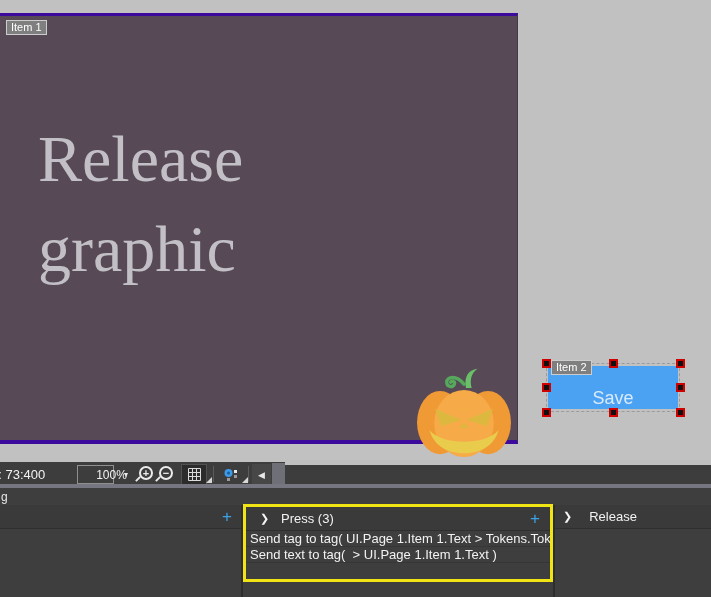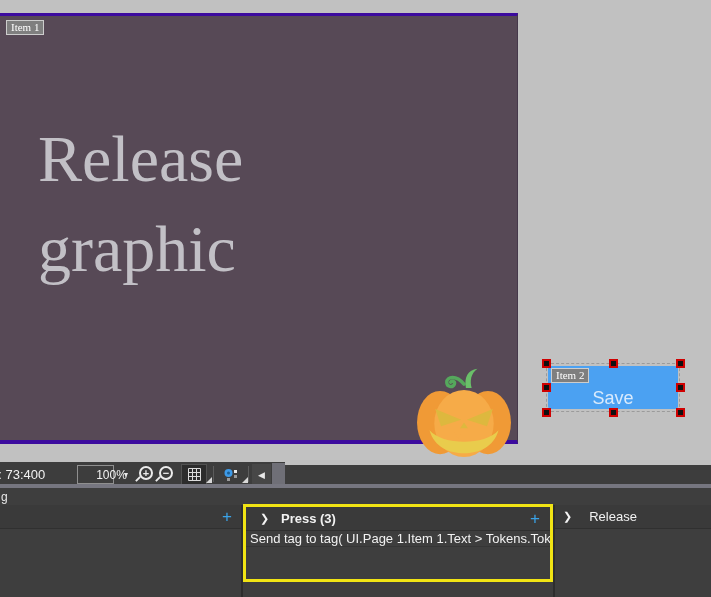--- a/index.html
+++ b/index.html
@@ -4,21 +4,21 @@
 <style>
   * { margin:0; padding:0; box-sizing:border-box; }
   body { font-family:"Liberation Sans", sans-serif; }
   .screen { position:relative; width:711px; height:597px; background:#c1c1c1; overflow:hidden; }
 
   
   .page-canvas { position:absolute; left:-3px; top:13px; width:521px; height:431px;
     background:#574956; border-top:3px solid #3c0b9e; border-bottom:4px solid #3c0b9e;
     border-right:1px solid #45384a; }
   .item-tag { position:absolute; background:#7f7f7f; border:1px solid #cdcdcd;
-    color:#ffffff; font-size:11px; line-height:13px; padding:0 4px; white-space:nowrap;font-family:Liberation Serif, serif; }
+    color:#ffffff; font-size:11px; line-height:13px; padding:0 4px; white-space:nowrap; }
   .ta-text { position:absolute; left:41px; top:98px; font-family:"Liberation Serif", serif;
     font-size:66px; line-height:90px; color:#c2c0c6; }
   .pumpkin { position:absolute; left:419px; top:349px; }
 
   
   .sel-outline { position:absolute; left:546px; top:363px; width:134px; height:49px;
     border:1px dashed #9b9b9b; }
   .save-btn { position:absolute; left:548px; top:366px; width:130px; height:43px;
     background:#4ba1f2; border-radius:3px; display:flex; align-items:flex-end; justify-content:center;
     color:#d9eafc; font-size:18px; }
@@ -55,21 +55,21 @@
     border-bottom:1px solid #303030; }
   .v-sep { position:absolute; top:17px; bottom:0; width:2px; background:#2d2d2d; }
   .plus-btn { color:#3aa3e8; font-size:17px; line-height:17px; }
   .chevron { color:#f5f5f5; font-size:11px; }
   .left-add { position:absolute; left:222px; top:20px; }
   .release-header { position:absolute; left:563px; top:21px; display:flex; gap:17px; align-items:center; }
   .press-box { position:absolute; left:243px; top:16px; width:310px; height:78px;
     border:3px solid #f1e414; }
   .press-header { position:relative; height:24px; background:#3a3a3a; border-bottom:1px solid #2f2f2f; }
   .press-header .chevron { position:absolute; left:14px; top:5px; }
-  .press-title { position:absolute; left:35px; top:4px;font-weight:bold; }
+  .press-title { position:absolute; left:35px; top:4px; }
   .press-add { position:absolute; right:10px; top:3px; }
   .action-row { height:16px; line-height:16px; padding-left:4px; white-space:pre;
     border-bottom:1px solid #363636; overflow:hidden; }
 </style>
 </head>
 <body>
 
 <div class="screen">
 
   <div class="page-canvas">
@@ -97,21 +97,21 @@
     <span>Save</span>
   </div>
   <div class="handle" style="left:542px; top:359px;"></div>
   <div class="handle" style="left:609px; top:359px;"></div>
   <div class="handle" style="left:676px; top:359px;"></div>
   <div class="handle" style="left:542px; top:383px;"></div>
   <div class="handle" style="left:676px; top:383px;"></div>
   <div class="handle" style="left:542px; top:408px;"></div>
   <div class="handle" style="left:609px; top:408px;"></div>
   <div class="handle" style="left:676px; top:408px;"></div>
-  <div class="item-tag" style="left:551px; top:368px;">Item 2</div>
+  <div class="item-tag" style="left:551px; top:360px;">Item 2</div>
 
   <div class="toolbar">
     <div class="toolbar-step"></div>
     <div class="status-text">r: 73:400</div>
     <div class="zoom-box">100%</div>
     <div class="dd-btn">▼</div>
     <div class="mag" style="left:139px;">+</div>
     <div class="mag" style="left:159px;">−</div>
     <div class="tb-btn grid-btn">
       <svg width="13" height="13" viewBox="0 0 13 13">
@@ -145,20 +145,21 @@
 
     <div class="left-add plus-btn">+</div>
 
     <div class="press-box">
       <div class="press-header">
         <span class="chevron">❯</span>
         <span class="press-title">Press (3)</span>
         <span class="press-add plus-btn">+</span>
       </div>
       <div class="action-row">Send tag to tag( UI.Page 1.Item 1.Text &gt; Tokens.Token 1 )</div>
+      <div class="action-row">Send text to tag(  &gt; UI.Page 1.Item 1.Text )</div>
     </div>
 
     <div class="release-header">
       <span class="chevron">❯</span>
       <span>Release</span>
     </div>
   </div>
 
 </div>
 

